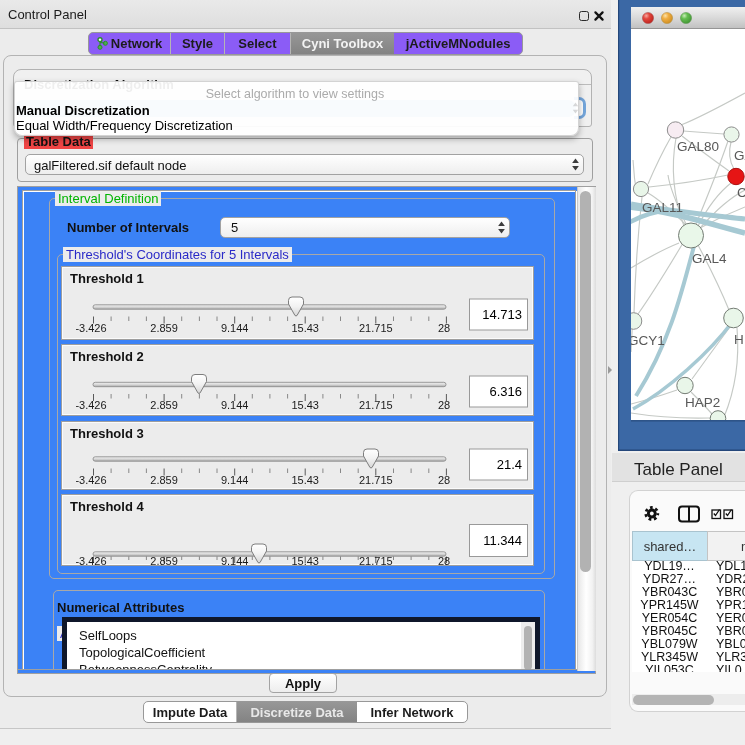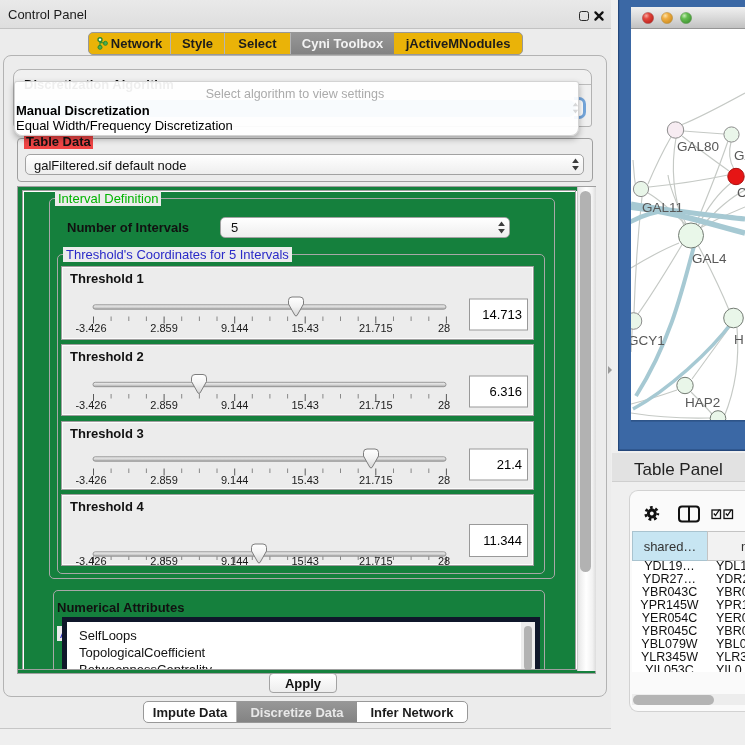--- a/index.html
+++ b/index.html
@@ -53,21 +53,21 @@
        background:linear-gradient(#e9e9e9,#dedede);border-bottom:1px solid #c2c2c2;"></div>
   <div class="abs" style="left:8px;top:7px;font-size:13px;color:#1b1b1b;">Control Panel</div>
   <div class="abs" style="left:579px;top:11px;width:8px;height:8px;border:1.7px solid #2a2a2a;border-radius:2.5px;"></div>
   <svg class="abs" style="left:593px;top:10px;" width="12" height="12" viewBox="0 0 14 14">
     <path d="M2.8 2.8 L11.2 11.2 M11.2 2.8 L2.8 11.2" stroke="#111" stroke-width="2.6" stroke-linecap="round"></path>
   </svg>
 
   <div class="abs" style="left:3px;top:55px;width:602px;height:640px;border:1px solid #b3b3b3;border-radius:8px;background:#ececec;"></div>
 
   <div class="abs" id="toptabs" style="left:88px;top:32px;height:21px;display:flex;
-       border:1px solid #989898;border-radius:5px;overflow:hidden;background:#eab308;
+       border:1px solid #989898;border-radius:5px;overflow:hidden;background:#8b5cf6;
        font-size:13px;font-weight:bold;color:#1c1c1c;">
     <div style="width:81px;border-right:1px solid #b5b5b5;display:flex;align-items:center;justify-content:center;gap:3px;">
       <svg width="11" height="13" viewBox="0 0 11 13">
           <circle cx="3" cy="2.7" r="2" fill="#fff" stroke="#2e8b2e" stroke-width="1.4"></circle>
           <circle cx="3" cy="10.3" r="2" fill="#4caf50" stroke="#2e8b2e" stroke-width="1"></circle>
           <circle cx="8.4" cy="6.3" r="2" fill="#4caf50" stroke="#2e8b2e" stroke-width="1"></circle>
           <path d="M3 4.5 V8.5 M3.5 5.5 Q6.5 5.8 7.5 6.3" stroke="#2e8b2e" stroke-width="1.1" fill="none"></path>
         </svg>
       <span>Network</span>
       </div>
@@ -88,21 +88,21 @@
   <div class="abs b13" style="left:24px;top:134px;background:#ef4444;padding:0 2px;">Table Data</div>
 
   <div class="abs" style="left:25px;top:154px;width:557px;height:19px;border:1px solid #a2a2a2;border-radius:5px;
        background:linear-gradient(#ffffff,#eeeeee);"></div>
   <div class="abs r13" style="left:34px;top:158px;">galFiltered.sif default node</div>
   <svg class="abs" style="left:570px;top:158px;" width="11" height="13" viewBox="0 0 11 13">
     <path d="M5.5 0.5 L8.9 5 H2.1 Z" fill="#3c3c3c"></path>
       <path d="M5.5 12.5 L2.1 8 H8.9 Z" fill="#3c3c3c"></path>
   </svg>
 
-  <div class="abs" style="left:17px;top:186px;width:577px;height:486px;border:1px solid #9f9f9f;background:#15803d;">
+  <div class="abs" style="left:17px;top:186px;width:577px;height:486px;border:1px solid #9f9f9f;background:#3b82f6;">
 
     <div class="abs" style="left:0;top:0;width:559px;height:482px;overflow:hidden;">
 
       <div class="abs" style="left:4px;top:3px;width:552px;height:700px;border:1px solid #9f9f9f;box-shadow:inset 1px 1px 0 #fff, 1px 1px 0 #fff;"></div>
       <div id="innercontent">
 
         <div class="abs" style="left:31px;top:11px;width:504px;height:379px;border:1px solid #a8a8a8;border-radius:5px;"></div>
         <div class="abs" style="left:37px;top:4px;background:#ececec;padding:0 3px;font-size:13px;color:#00b400;">Interval Definition</div>
 
         <div class="abs b13" style="left:49px;top:33px;">Number of Intervals</div>

